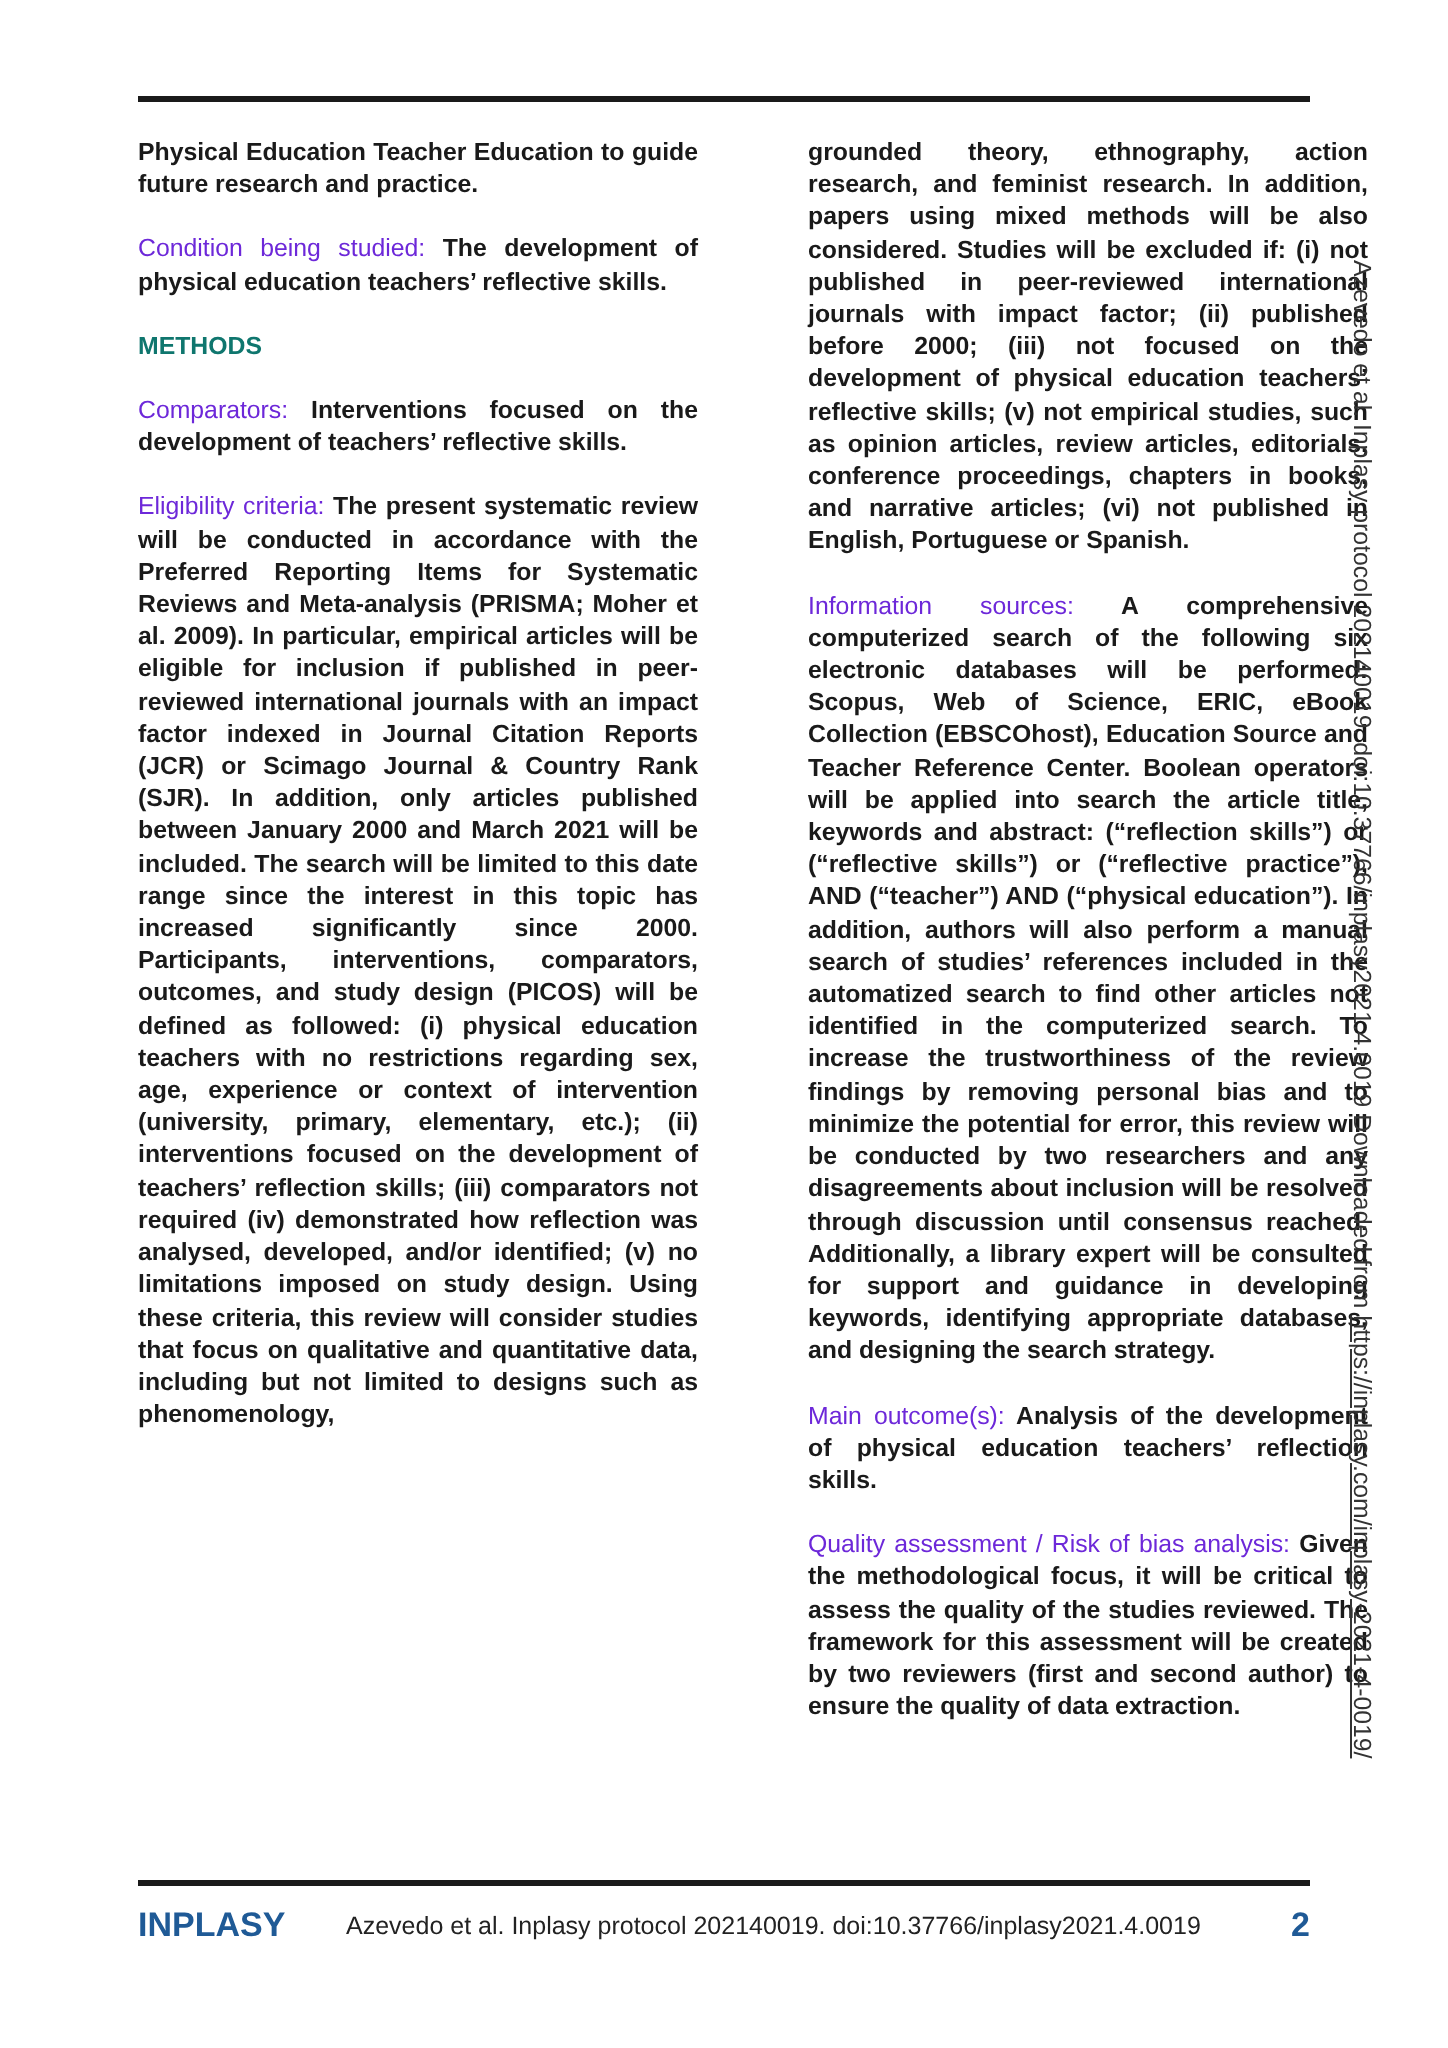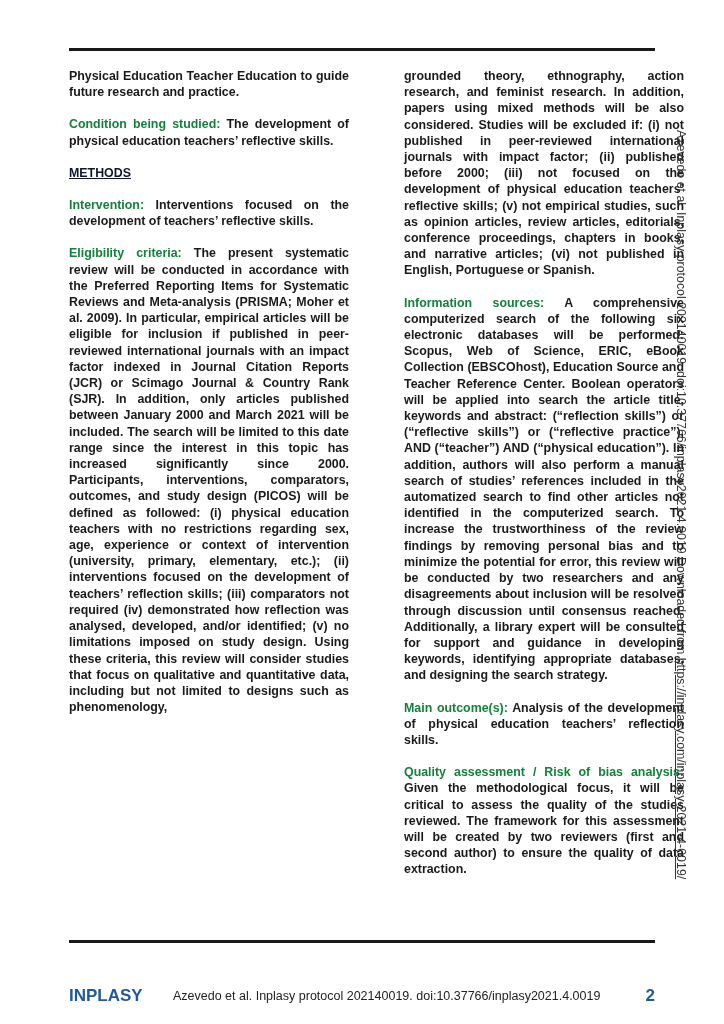--- a/index.html
+++ b/index.html
@@ -6,40 +6,40 @@
   body { width: 724px; height: 1024px; position: relative; overflow: hidden;
          font-family: "Liberation Sans", sans-serif; color: #1a1a1a; }
   .rule { position: absolute; left: 69px; width: 586px; height: 3px; background: #1a1a1a; }
   .rule.top { top: 48px; }
   .rule.bottom { top: 940px; }
   .col { position: absolute; top: 68px; width: 280px; font-size: 12.4px; line-height: 16.2px;
          font-weight: bold; text-align: justify; }
   .col.left { left: 69px; }
   .col.right { left: 376px; margin-left: 28px; }
   .col p { margin: 0 0 16px 0; }
-  .label { color: #15803d; font-weight: bold; }
-  .heading { color: #0f172a; font-weight: bold; margin: 0 0 16px 0; text-decoration: underline; }
-  .footer { position: absolute; top: 986px; left: 69px; width: 586px; height: 22px; text-align: right; }
+  .label { color: #6d28d9; font-weight: normal; }
+  .heading { color: #0f766e; font-weight: bold; margin: 0 0 16px 0; }
+  .footer { position: absolute; top: 953px; left: 69px; width: 586px; height: 22px; text-align: right; }
   .brand { position: absolute; left: 0; top: 0; color: #1f5a96; font-weight: bold; font-size: 17px; }
   .citation { position: absolute; left: 104px; top: 3px; font-size: 12.5px; color: #222; }
   .pagenum { position: absolute; right: 0; top: 0; color: #1f5a96; font-weight: bold; font-size: 17px; }
   .sidebar { position: absolute; left: 688px; top: 130px; transform-origin: 0 0;
              transform: rotate(90deg); white-space: nowrap; font-size: 12.4px; color: #333; }
   .sidebar a { color: #333; text-decoration: underline; }
 </style>
 </head>
 <body>
 
 <div class="rule top"></div>
 
 <div class="col left">
   <p>Physical Education Teacher Education to guide future research and practice.</p>
   <p><span class="label">Condition being studied:</span><span> The development of physical education teachers’ reflective skills.</span></p>
   <div class="heading">METHODS</div>
-  <p><span class="label">Intervention:</span><span> Interventions focused on the development of teachers’ reflective skills.</span></p>
+  <p><span class="label">Comparators:</span><span> Interventions focused on the development of teachers’ reflective skills.</span></p>
   <p><span class="label">Eligibility criteria:</span><span> The present systematic review will be conducted in accordance with the Preferred Reporting Items for Systematic Reviews and Meta-analysis (PRISMA; Moher et al. 2009). In particular, empirical articles will be eligible for inclusion if published in peer-reviewed international journals with an impact factor indexed in Journal Citation Reports (JCR) or Scimago Journal &amp; Country Rank (SJR). In addition, only articles published between January 2000 and March 2021 will be included. The search will be limited to this date range since the interest in this topic has increased significantly since 2000. Participants, interventions, comparators, outcomes, and study design (PICOS) will be defined as followed: (i) physical education teachers with no restrictions regarding sex, age, experience or context of intervention (university, primary, elementary, etc.); (ii) interventions focused on the development of teachers’ reflection skills; (iii) comparators not required (iv) demonstrated how reflection was analysed, developed, and/or identified; (v) no limitations imposed on study design. Using these criteria, this review will consider studies that focus on qualitative and quantitative data, including but not limited to designs such as phenomenology,</span></p>
 </div>
 
 <div class="col right">
   <p>grounded theory, ethnography, action research, and feminist research. In addition, papers using mixed methods will be also considered. Studies will be excluded if: (i) not published in peer-reviewed international journals with impact factor; (ii) published before 2000; (iii) not focused on the development of physical education teachers’ reflective skills; (v) not empirical studies, such as opinion articles, review articles, editorials, conference proceedings, chapters in books, and narrative articles; (vi) not published in English, Portuguese or Spanish.</p>
   <p><span class="label">Information sources:</span><span> A comprehensive computerized search of the following six electronic databases will be performed: Scopus, Web of Science, ERIC, eBook Collection (EBSCOhost), Education Source and Teacher Reference Center. Boolean operators will be applied into search the article title, keywords and abstract: (“reflection skills”) or (“reflective skills”) or (“reflective practice”), AND (“teacher”) AND (“physical education”). In addition, authors will also perform a manual search of studies’ references included in the automatized search to find other articles not identified in the computerized search. To increase the trustworthiness of the review findings by removing personal bias and to minimize the potential for error, this review will be conducted by two researchers and any disagreements about inclusion will be resolved through discussion until consensus reached. Additionally, a library expert will be consulted for support and guidance in developing keywords, identifying appropriate databases, and designing the search strategy.</span></p>
   <p><span class="label">Main outcome(s):</span><span> Analysis of the development of physical education teachers’ reflection skills.</span></p>
   <p><span class="label">Quality assessment / Risk of bias analysis:</span><span> Given the methodological focus, it will be critical to assess the quality of the studies reviewed. The framework for this assessment will be created by two reviewers (first and second author) to ensure the quality of data extraction.</span></p>
 </div>
 

